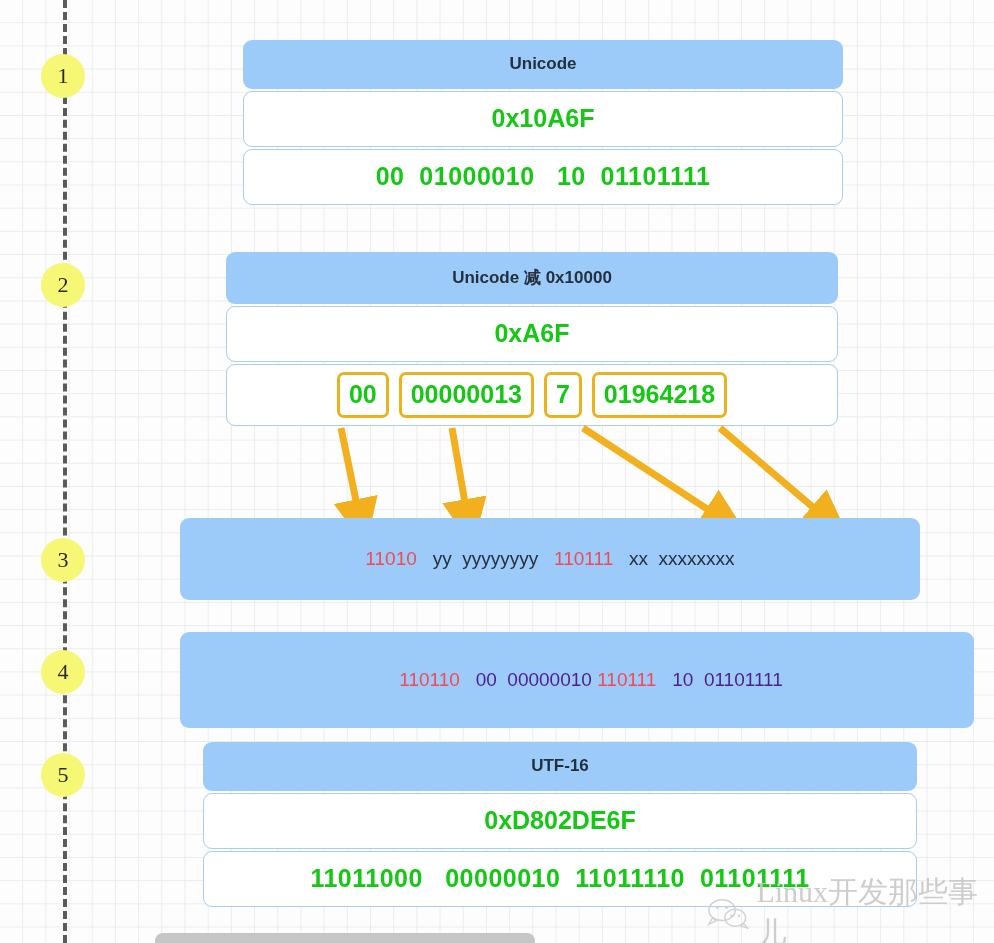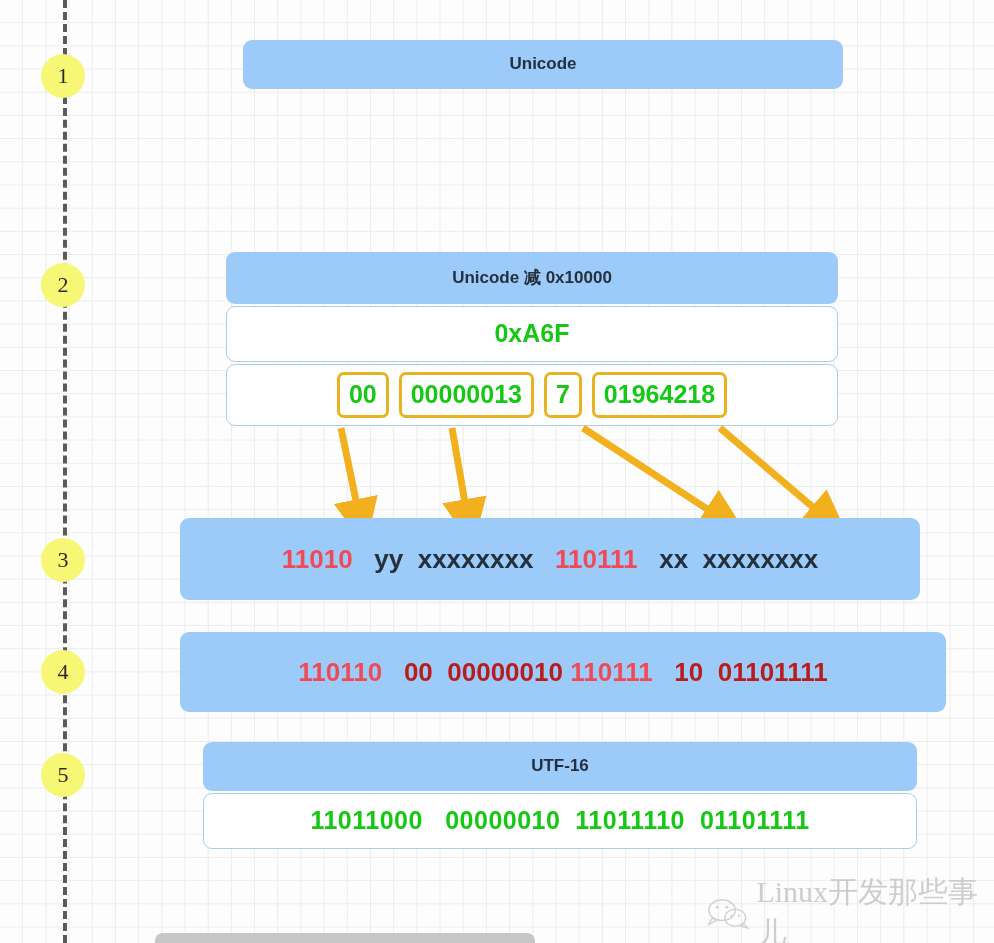--- a/index.html
+++ b/index.html
@@ -98,26 +98,26 @@
   }
 
   
   .bar {
     position: absolute;
     background: #9ccbfa;
     border-radius: 9px;
     display: flex;
     align-items: center;
     justify-content: center;
-    font-weight: bold;
-    font-size: 26px;
+    font-weight: normal;
+    font-size: 19px;
     white-space: pre;
   }
   .tok-red   { color: #ef4a56; }
-  .tok-green { color: #b91c1c; }
+  .tok-green { color: #4c1d95; }
   .tok-dark  { color: #24303d; }
 
   
   .arrow-layer {
     position: absolute;
     left: 0; top: 0;
     width: 994px; height: 943px;
     pointer-events: none;
   }
 
@@ -153,20 +153,22 @@
   <div class="timeline-line"></div>
 
   <div class="step-marker" style="left:63px; top:54px;">1</div>
   <div class="step-marker" style="left:63px; top:263px;">2</div>
   <div class="step-marker" style="left:63px; top:538px;">3</div>
   <div class="step-marker" style="left:63px; top:650px;">4</div>
   <div class="step-marker" style="left:63px; top:753px;">5</div>
 
   <div class="block" style="left:243px; top:40px; width:600px;">
     <div class="block-header">Unicode</div>
+    <div class="block-row">0x10A6F</div>
+    <div class="block-row bits">00  01000010   10  01101111</div>
   </div>
 
   <div class="block" style="left:226px; top:252px; width:612px;">
     <div class="block-header">Unicode 减 0x10000</div>
     <div class="block-row">0xA6F</div>
     <div class="seg-row">
       <div class="seg-box">00</div>
       <div class="seg-box">00000013</div>
       <div class="seg-box">7</div>
       <div class="seg-box">01964218</div>
@@ -181,39 +183,40 @@
     </defs>
     <line x1="341" y1="428" x2="360" y2="520" stroke="#f2b01e" stroke-width="7" marker-end="url(#ah)"></line>
     <line x1="452" y1="428" x2="468" y2="520" stroke="#f2b01e" stroke-width="7" marker-end="url(#ah)"></line>
     <line x1="583" y1="428" x2="724" y2="520" stroke="#f2b01e" stroke-width="7" marker-end="url(#ah)"></line>
     <line x1="720" y1="428" x2="828" y2="520" stroke="#f2b01e" stroke-width="7" marker-end="url(#ah)"></line>
   </svg>
 
   <div class="bar" style="left:180px; top:518px; width:740px; height:82px;">
     <span class="tok-red">11010</span>
     <span class="tok-dark">   </span>
-    <span class="tok-dark">yy  xxxxxxxx</span>
+    <span class="tok-dark">yy  yyyyyyyy</span>
     <span class="tok-dark">   </span>
     <span class="tok-red">110111</span>
     <span class="tok-dark">   </span>
     <span class="tok-dark">xx  xxxxxxxx</span>
   </div>
 
-  <div class="bar" style="left:180px; top:632px; width:766px; height:80px;">
+  <div class="bar" style="left:180px; top:632px; width:766px; height:96px;padding-left:28px;">
     <span class="tok-red">110110</span>
     <span class="tok-dark">   </span>
     <span class="tok-green">00  00000010</span>
     <span class="tok-dark"> </span>
     <span class="tok-red">110111</span>
     <span class="tok-dark">   </span>
     <span class="tok-green">10  01101111</span>
   </div>
 
   <div class="block" style="left:203px; top:742px; width:714px;">
     <div class="block-header">UTF-16</div>
+    <div class="block-row">0xD802DE6F</div>
     <div class="block-row bits">11011000   00000010  11011110  01101111</div>
   </div>
 
   <div class="watermark" style="left:706px; top:872px;">
     <svg class="wm-logo" viewBox="0 0 46 34">
       <ellipse cx="17" cy="14" rx="14" ry="11" fill="none" stroke="#cfcfcf" stroke-width="1.6"></ellipse>
       <path d="M7 22 L3 29 L11 25 Z" fill="none" stroke="#cfcfcf" stroke-width="1.6"></path>
       <ellipse cx="31" cy="22" rx="11" ry="9" fill="none" stroke="#cfcfcf" stroke-width="1.6"></ellipse>
       <path d="M40 28 L44 33 L37 31 Z" fill="none" stroke="#cfcfcf" stroke-width="1.6"></path>
       <circle cx="12" cy="11" r="1.6" fill="#cfcfcf"></circle>

